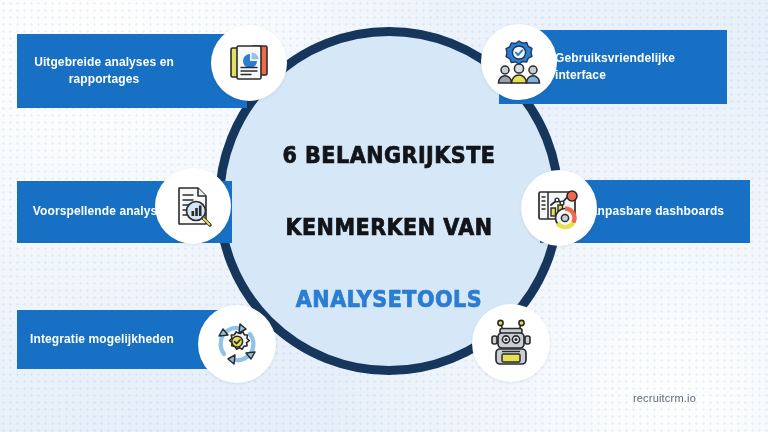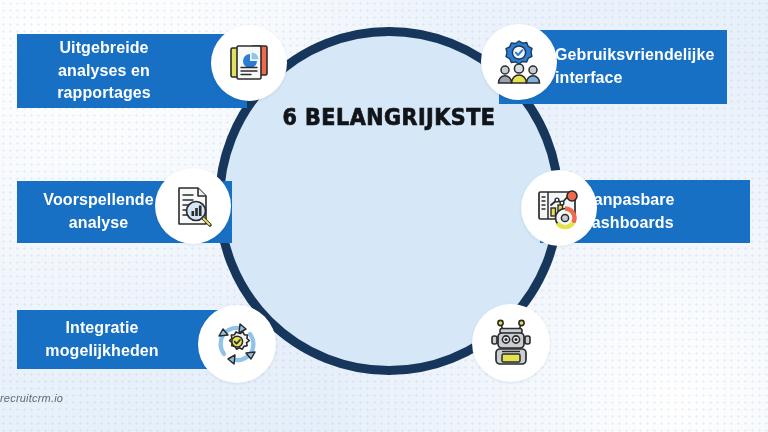--- a/index.html
+++ b/index.html
@@ -35,32 +35,32 @@
   
   #center-text{
     position:absolute;left:239px;top:100px;width:300px;
     text-align:center;
     font-family:"DejaVu Sans Condensed","Liberation Sans Narrow","Liberation Sans",sans-serif;
     font-weight:bold;
     letter-spacing:.5px;
     line-height:1.48;
   }
   #center-text .l{
-    display:block;font-size:23px;
+    display:block;font-size:23px;margin-top:38px;
     -webkit-text-stroke:.7px currentColor;
   }
   #center-text .dark{color:#111418;}
   #center-text .blue{color:#2b7cd3;}
 
   
   .label-box{
     position:absolute;
     background:#1770c4;
     color:#fff;
-    font-size:16px;
+    font-size:12px;
     line-height:1.42;
     font-weight:600;
     display:flex;
     align-items:center;
     box-sizing:border-box;
     letter-spacing:.1px;
   }
   .label-box span{display:block;width:100%;}
 
   .left-box{justify-content:center;text-align:center;}
@@ -95,34 +95,36 @@
   #ic-predictive {left:155px;top:168px;width:76px;height:76px;}
   #ic-integration{left:198px;top:305px;width:78px;height:78px;}
   #ic-ui         {left:481px;top:24px; width:76px;height:76px;}
   #ic-dashboards {left:521px;top:170px;width:76px;height:76px;}
   #ic-ai         {left:472px;top:304px;width:78px;height:78px;}
   .icon-circle svg{display:block;}
 
   
   #footer{
     position:absolute;left:0;top:392px;width:696px;
-    text-align:left;
-    font-size:11px;color:#5c6a7a;letter-spacing:.2px;font-style:italic;
+    text-align:right;
+    font-size:11px;color:#5c6a7a;letter-spacing:.2px;
   }
 </style>
 </head>
 <body>
 
 <div id="canvas">
   <div id="dots"></div>
 
   <div id="ring"></div>
 
   <div id="center-text">
     <span class="l dark">6 BELANGRIJKSTE</span>
+    <span class="l dark">KENMERKEN VAN</span>
+    <span class="l blue">ANALYSETOOLS</span>
   </div>
 
   <div class="label-box left-box" id="box-analyses">
     <span>Uitgebreide analyses en rapportages</span>
   </div>
 
   <div class="label-box left-box" id="box-predictive">
     <span>Voorspellende analyse</span>
   </div>
 

